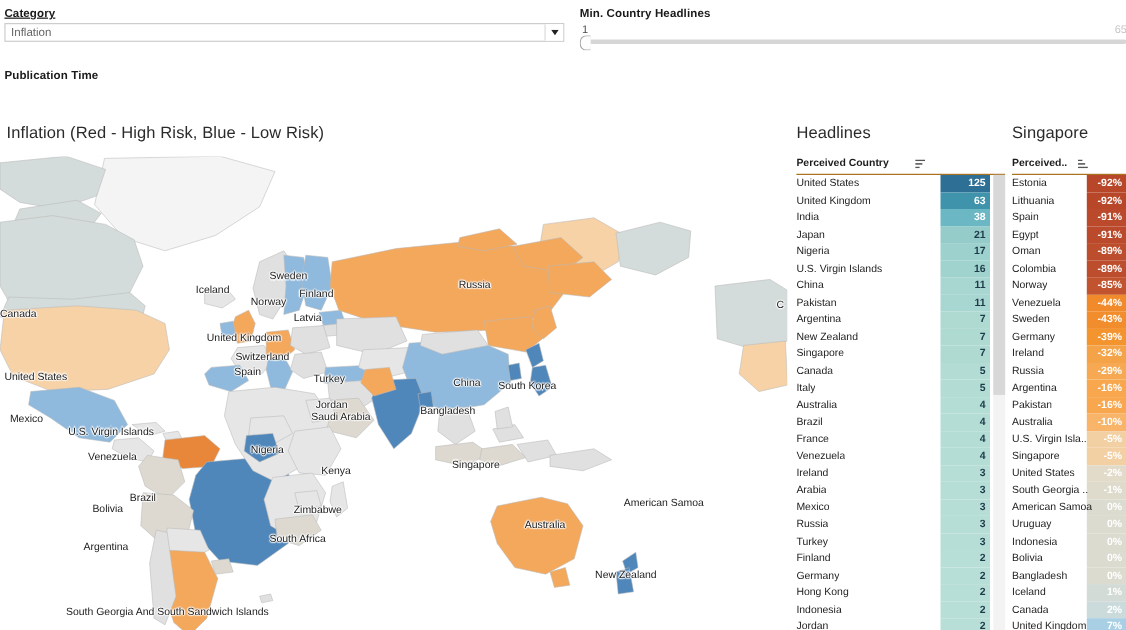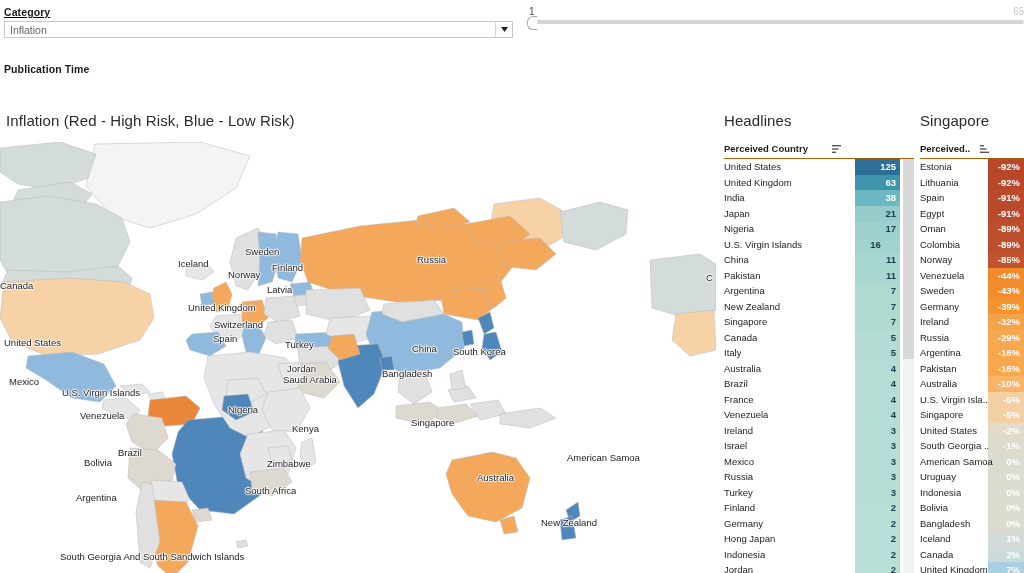--- a/index.html
+++ b/index.html
@@ -168,20 +168,21 @@
       <span class="select-value">Inflation</span>
       <span class="select-arrow">
         <svg width="7" height="5" viewBox="0 0 7 5">
               <path d="M0 0 L7 0 L3.5 5 Z" fill="#222"></path>
             </svg>
       </span>
     </div>
   </div>
 
   <div class="minhl-block">
+    <span class="ctl-label">Min. Country Headlines</span>
     <div class="minhl-values">
       <span class="minhl-min">1</span>
       <span class="minhl-max">652</span>
     </div>
     <div class="slider-track">
       <span class="slider-handle handle-left" style="left:0px;"></span>
     </div>
   </div>
 
   <div class="pub-block">
@@ -401,21 +402,21 @@
           </div>
           <span class="row-label">Japan</span>
         </div>
         <div class="row">
           <div class="row-bar" style="background: rgb(157, 209, 205);">
             <span class="row-val">17</span>
           </div>
           <span class="row-label">Nigeria</span>
         </div>
         <div class="row">
-          <div class="row-bar" style="background: rgb(160, 210, 206); justify-content: center;">
+          <div class="row-bar" style="background: rgb(160, 210, 206);">
             <span class="row-val">16</span>
           </div>
           <span class="row-label">U.S. Virgin Islands</span>
         </div>
         <div class="row">
           <div class="row-bar" style="background: rgb(168, 214, 209);">
             <span class="row-val">11</span>
           </div>
           <span class="row-label">China</span>
         </div>
@@ -482,21 +483,21 @@
         <div class="row">
           <div class="row-bar" style="background: rgb(182, 222, 214);">
             <span class="row-val">3</span>
           </div>
           <span class="row-label">Ireland</span>
         </div>
         <div class="row">
           <div class="row-bar" style="background: rgb(182, 222, 214);">
             <span class="row-val">3</span>
           </div>
-          <span class="row-label">Israel</span>
+          <span class="row-label">Arabia</span>
         </div>
         <div class="row">
           <div class="row-bar" style="background: rgb(182, 222, 214);">
             <span class="row-val">3</span>
           </div>
           <span class="row-label">Mexico</span>
         </div>
         <div class="row">
           <div class="row-bar" style="background: rgb(182, 222, 214);">
             <span class="row-val">3</span>
@@ -518,21 +519,21 @@
         <div class="row">
           <div class="row-bar" style="background: rgb(184, 223, 215);">
             <span class="row-val">2</span>
           </div>
           <span class="row-label">Germany</span>
         </div>
         <div class="row">
           <div class="row-bar" style="background: rgb(184, 223, 215);">
             <span class="row-val">2</span>
           </div>
-          <span class="row-label">Hong Japan</span>
+          <span class="row-label">Hong Kong</span>
         </div>
         <div class="row">
           <div class="row-bar" style="background: rgb(184, 223, 215);">
             <span class="row-val">2</span>
           </div>
           <span class="row-label">Indonesia</span>
         </div>
         <div class="row">
           <div class="row-bar" style="background: rgb(184, 223, 215);">
             <span class="row-val">2</span>

